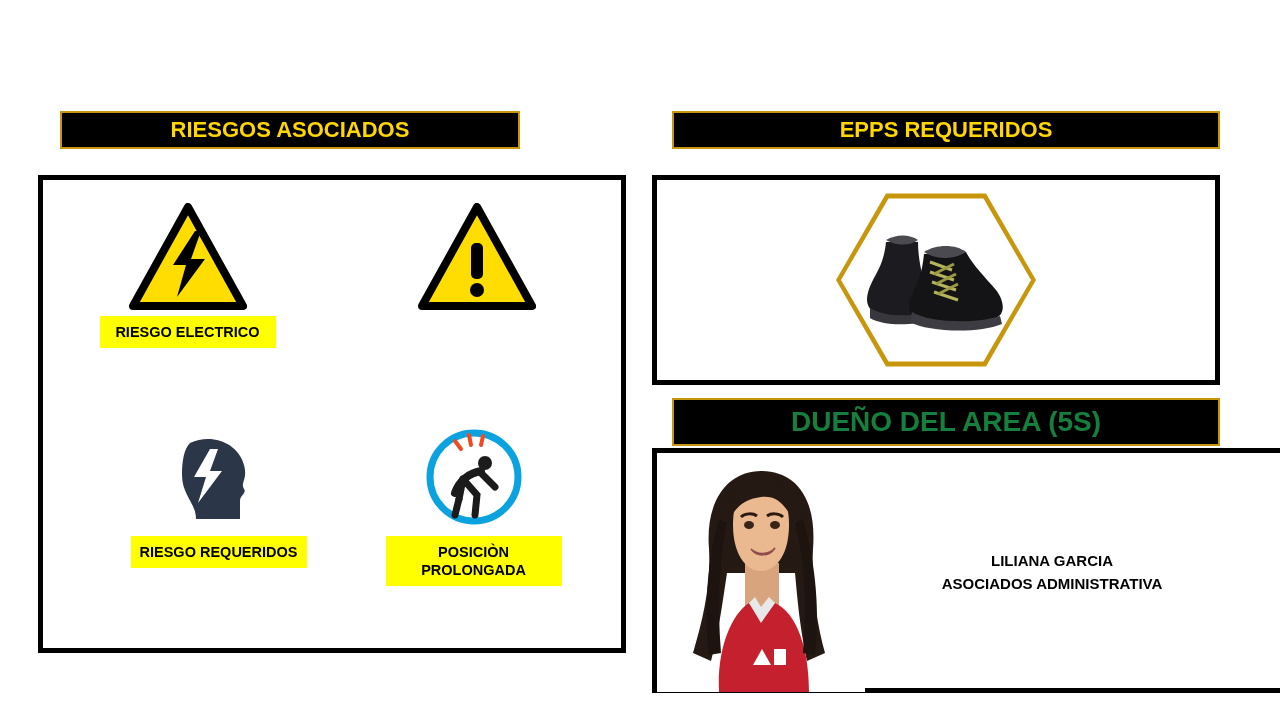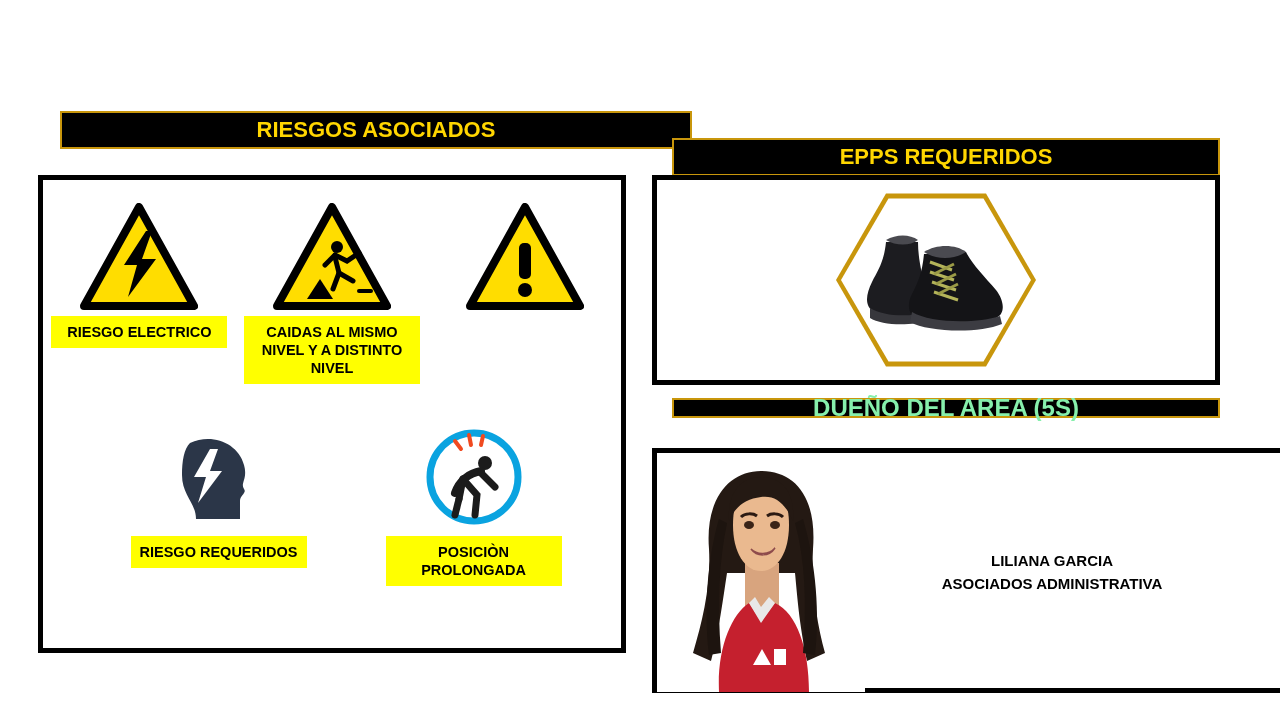--- a/index.html
+++ b/index.html
@@ -23,34 +23,33 @@
     color: #ffffff;
     font-weight: bold;
     text-align: center;
   }
   #main-title {
     left: 148px; top: 40px; width: 984px; height: 50px;
     font-size: 27px;
     letter-spacing: 0.3px;
   }
   #risks-title {
-    left: 60px; top: 111px; width: 632px; height: 38px;
+    left: 60px; top: 111px; width: 460px; height: 38px;
     font-size: 22px;
     color: #ffd600;
   }
   #epps-title {
     left: 672px; top: 111px; width: 548px; height: 38px;
     font-size: 22px;
     color: #ffd600;
-    margin-top: 27px;
   }
   #owner-title {
-    left: 672px; top: 398px; width: 548px; height: 20px;
-    font-size: 24px;
-    color: #86efac;
+    left: 672px; top: 398px; width: 548px; height: 48px;
+    font-size: 28px;
+    color: #15803d;
   }
 
   
   .panel {
     position: absolute;
     background: #ffffff;
     border: 5px solid #000000;
   }
   #risks-panel { left: 38px; top: 175px; width: 588px; height: 478px; }
   #epps-panel  { left: 652px; top: 175px; width: 568px; height: 210px; }
@@ -146,35 +145,20 @@
       <div class="risk-item">
         <div class="risk-icon">
           <svg width="118" height="108" viewBox="0 0 118 108">
             <polygon points="59,4 114,103 4,103" fill="#ffdd00" stroke="#000000" stroke-width="8" stroke-linejoin="round"></polygon>
             <polygon points="66,28 44,62 57,62 48,94 76,56 62,56 72,28" fill="#000000"></polygon>
           </svg>
         </div>
         <div class="risk-label">RIESGO ELECTRICO</div>
       </div>
 
-      <div class="risk-item">
-        <div class="risk-icon">
-          <svg width="118" height="108" viewBox="0 0 118 108">
-            <polygon points="59,4 114,103 4,103" fill="#ffdd00" stroke="#000000" stroke-width="8" stroke-linejoin="round"></polygon>
-            <polygon points="34,96 60,96 47,76" fill="#000000"></polygon>
-            <circle cx="64" cy="44" r="6" fill="#000000"></circle>
-            <path d="M62,52 L74,58 L86,50" stroke="#000000" stroke-width="5" fill="none" stroke-linecap="round"></path>
-            <path d="M62,52 L52,62" stroke="#000000" stroke-width="5" fill="none" stroke-linecap="round"></path>
-            <path d="M62,54 L66,70 L60,86" stroke="#000000" stroke-width="5" fill="none" stroke-linecap="round"></path>
-            <path d="M66,70 L80,78" stroke="#000000" stroke-width="5" fill="none" stroke-linecap="round"></path>
-            <path d="M86,88 L98,88" stroke="#000000" stroke-width="4" stroke-linecap="round"></path>
-          </svg>
-        </div>
-        <div class="risk-label">CAIDAS AL MISMO NIVEL Y A DISTINTO NIVEL</div>
-      </div>
 
       <div class="risk-item">
         <div class="risk-icon">
           <svg width="118" height="108" viewBox="0 0 118 108">
             <polygon points="59,4 114,103 4,103" fill="#ffdd00" stroke="#000000" stroke-width="8" stroke-linejoin="round"></polygon>
             <rect x="53" y="40" width="12" height="36" rx="5" fill="#000000"></rect>
             <circle cx="59" cy="87" r="7" fill="#000000"></circle>
           </svg>
         </div>
       </div>

